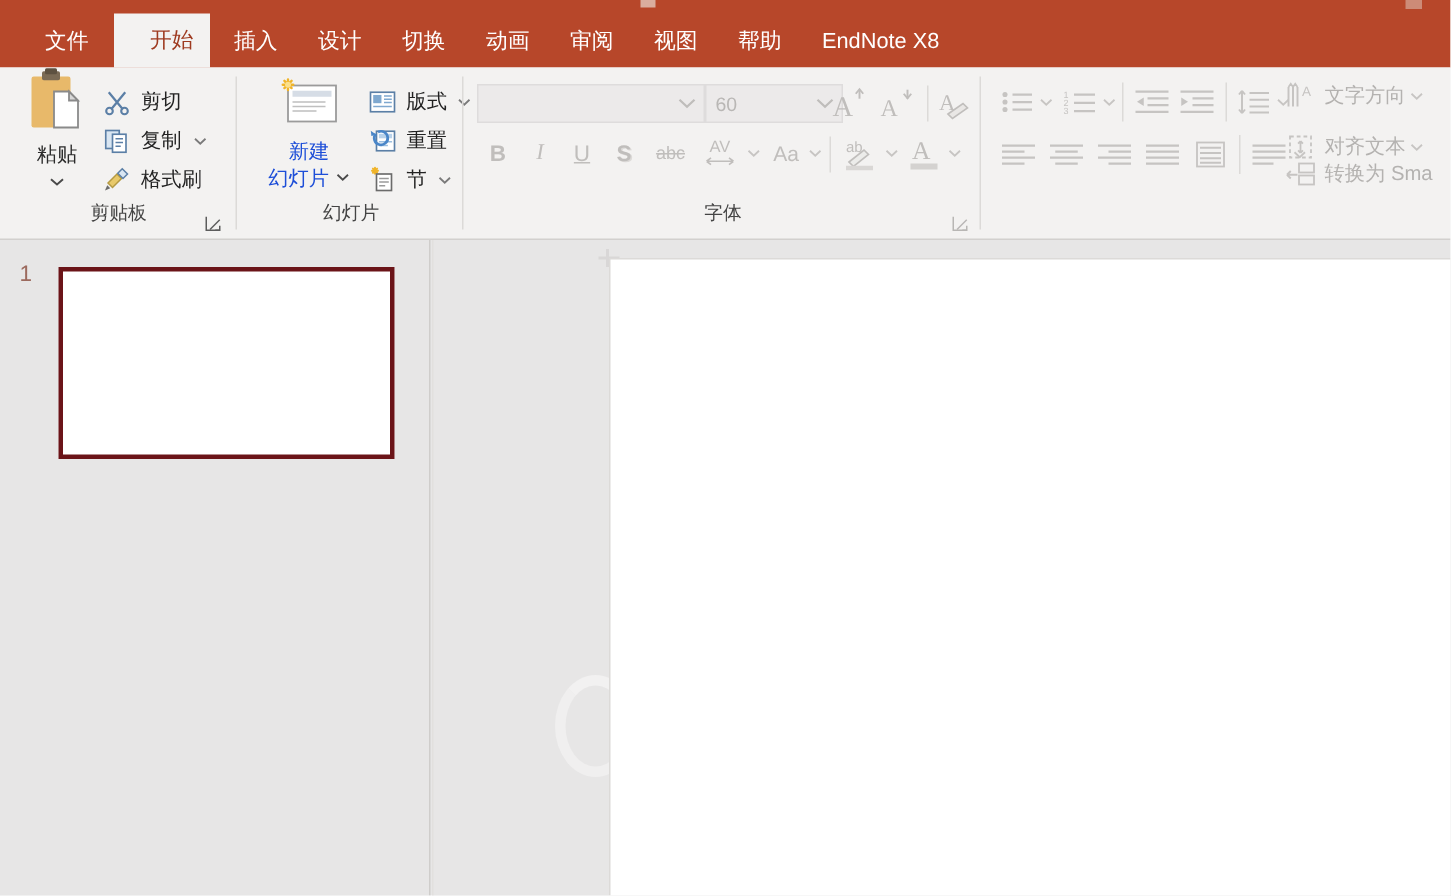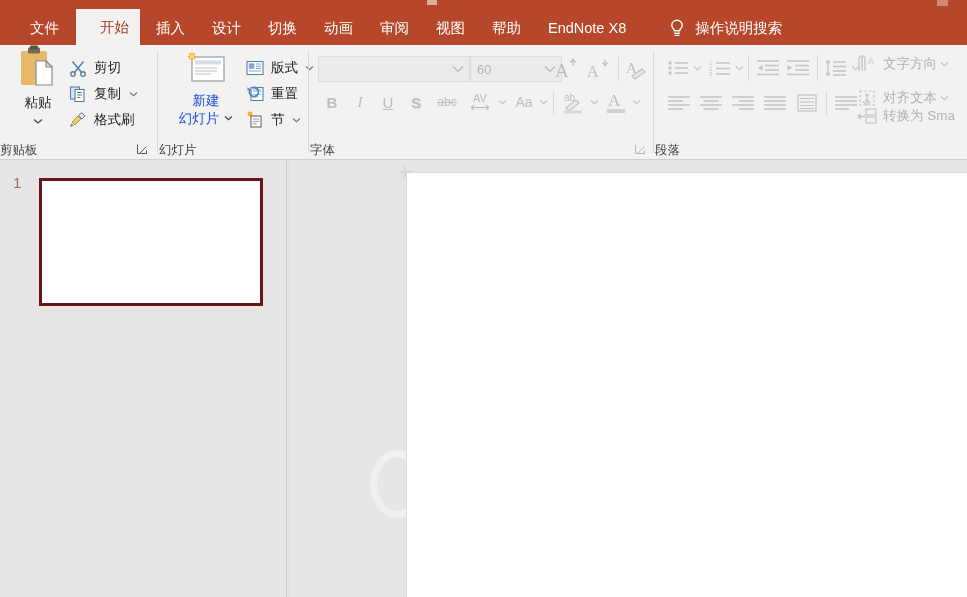--- a/index.html
+++ b/index.html
@@ -51,22 +51,22 @@
   }
 
   
   .ribbon {
     position: absolute; left: 0; top: 45px; width: 967px; height: 115px;
     background: #f3f2f1;
     border-bottom: 1px solid #d2d0ce;
   }
   .rgroup { position: absolute; top: 0; height: 114px; }
   .rgroup .gtitle {
-    position: absolute; bottom: 0; left: 0; width: 100%;
-    font-size: 12.5px; color: #444444;
+    position: absolute; bottom: 8px; left: 0; width: 100%;
+    text-align: center; font-size: 12.5px; color: #444444;
   }
   .gsep { position: absolute; top: 6px; width: 1px; height: 102px; background: #dcdad8; }
   .dlauncher {
     position: absolute; bottom: 4px; width: 12px; height: 12px;
     cursor: default;
   }
 
   
   #g-clipboard { left: 0; width: 158px; }
   .paste-btn {
@@ -185,29 +185,20 @@
       <div class="tab">
           <span>视图</span>
         </div>
       <div class="tab">
           <span>帮助</span>
         </div>
       <div class="tab">
           <span>EndNote X8</span>
         </div>
 
-      <div class="lamp-wrap">
-        <span class="lamp-icon">
-          <svg width="18" height="20" viewBox="0 0 18 20">
-            <path d="M9 2.2c-3 0-5.2 2.2-5.2 5 0 2 1.1 3.1 1.9 4 .5.6.8 1 .8 1.6h5c0-.6.3-1 .8-1.6.8-.9 1.9-2 1.9-4 0-2.8-2.2-5-5.2-5z" fill="none" stroke="#ffffff" stroke-width="1.4"></path>
-            <path d="M6.6 15.2h4.8M7.2 17.4h3.6" stroke="#ffffff" stroke-width="1.4" stroke-linecap="round"></path>
-          </svg>
-        </span>
-        <span class="tell-me">操作说明搜索</span>
-      </div>
     </div>
     <div class="tiny-mark"></div>
     <div class="tiny-mark2"></div>
   </div>
 
   <div class="ribbon">
 
     <div class="rgroup" id="g-clipboard">
       <div class="paste-btn">
         <span>
@@ -590,21 +581,20 @@
         <span class="cicon">
           <svg width="22" height="18" viewBox="0 0 22 18">
             <path d="M2 9.5h7M2 9.5l2.5-2.5M2 9.5L4.5 12" fill="none" stroke="#c6c4c2" stroke-width="1.3"></path>
             <rect x="10" y="2" width="10" height="6" fill="none" stroke="#c6c4c2" stroke-width="1.2"></rect>
             <rect x="10" y="10" width="10" height="6" fill="none" stroke="#c6c4c2" stroke-width="1.2"></rect>
           </svg>
         </span>
         <span class="ctext dim">转换为 Sma</span>
       </div>
 
-      <div class="gtitle" style="left:0; width:218px;">段落</div>
     </div>
   </div>
 
   <div class="workspace">
 
     <div class="thumbpane">
       <div class="slidenum">1</div>
       <div class="thumb"></div>
     </div>
 

